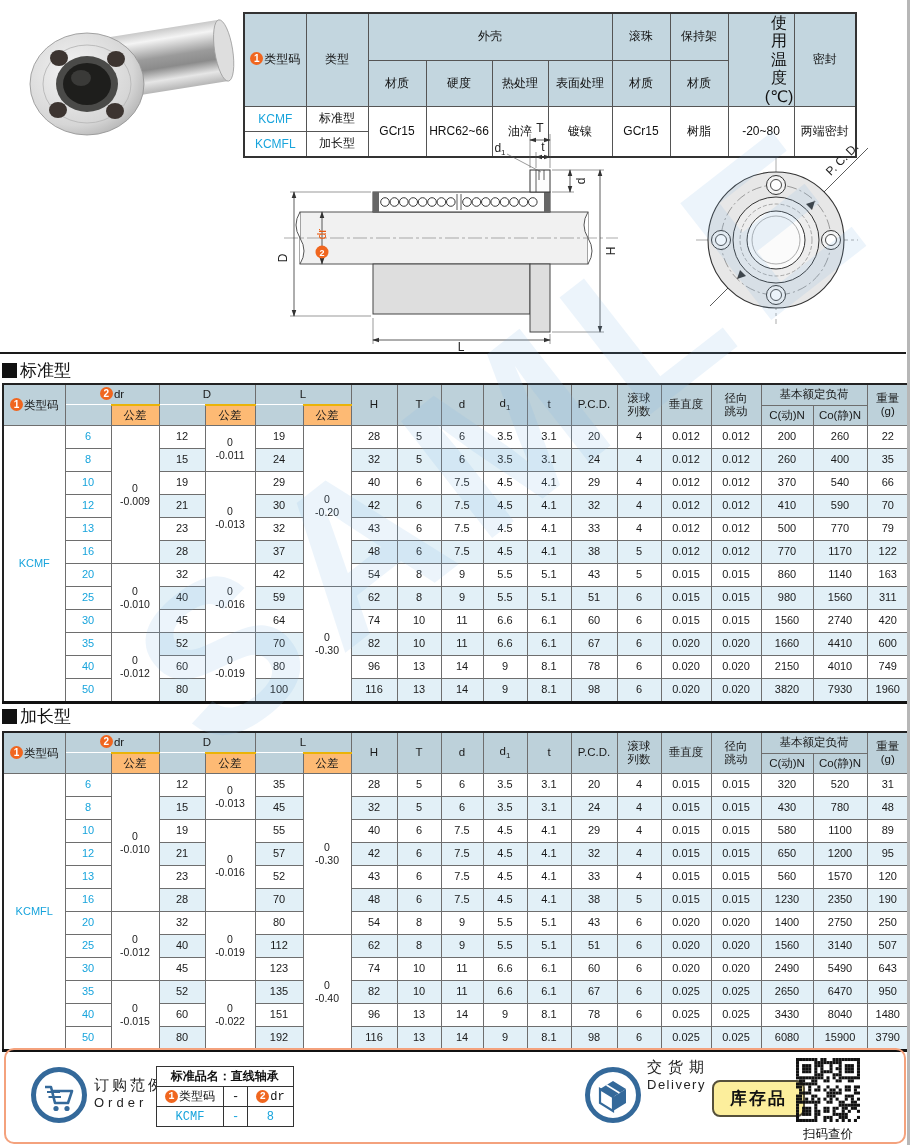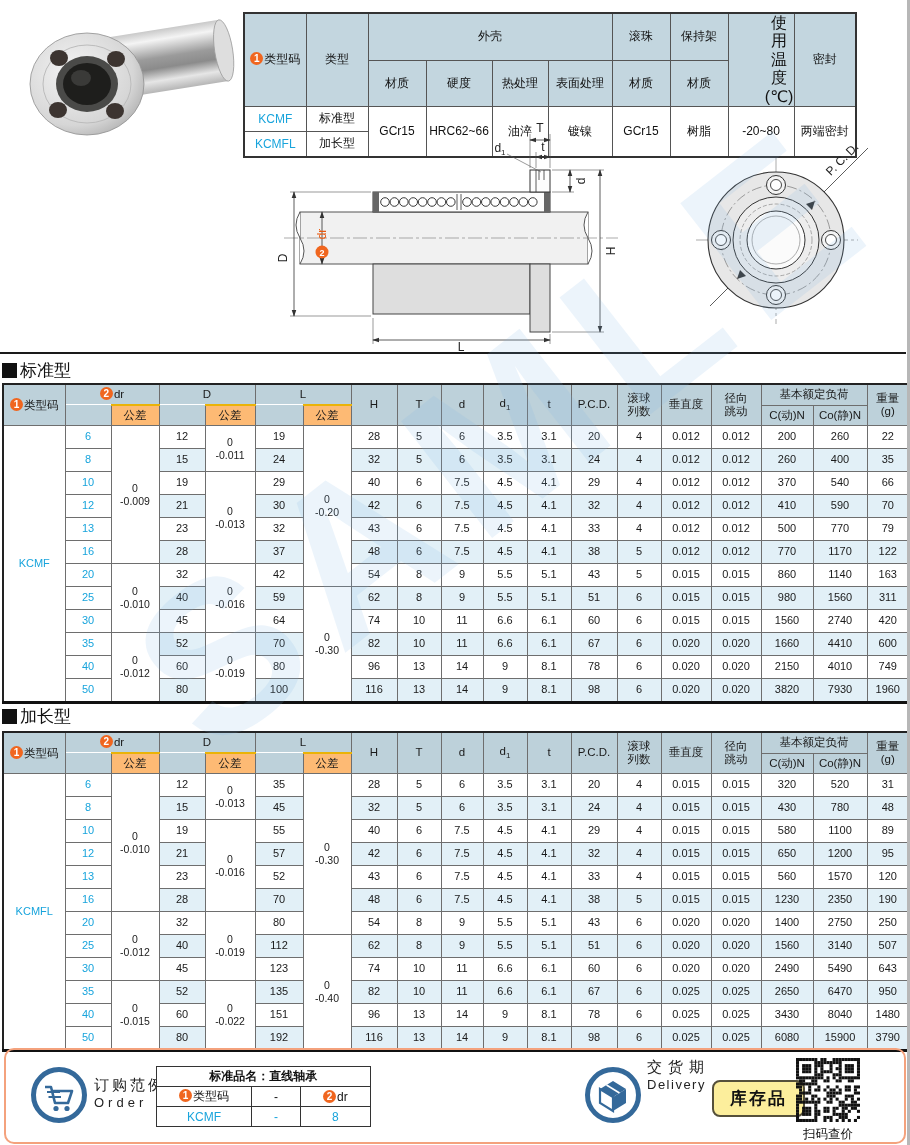--- a/index.html
+++ b/index.html
@@ -42,21 +42,21 @@
   .drawing{position:absolute;left:278px;top:100px;z-index:2;}
   .dimline{stroke:#333;stroke-width:0.8;fill:none;}
   .extline{stroke:#555;stroke-width:0.6;fill:none;}
   .cline{stroke:#888;stroke-width:0.7;stroke-dasharray:14 3 3 3;fill:none;}
   .dwtext{font-size:12px;fill:#222;}
   
   .footer{position:absolute;left:4px;top:1048px;width:898px;height:92px;border:2px solid #f4a27d;border-radius:10px;z-index:2;background:transparent;}
   .fo-cn{font-size:15px;letter-spacing:3px;color:#222;}
   .fo-en{font-size:13px;letter-spacing:4px;color:#222;}
   .ord{position:absolute;left:150px;top:16px;background:#fff;}
-  .ord th,.ord td{border:1.5px solid #333;font-size:12px;text-align:center;height:19px;padding:0 22px;color:#111;}
+  .ord th,.ord td{border:1.5px solid #333;font-size:12px;text-align:center;height:19px;padding:0 8px;color:#111;font-family:Liberation Mono, monospace;}
   .ord th{font-weight:bold;}
   .ord .cy{color:#18a4dc;}
   .stock{position:absolute;left:706px;top:30px;background:#fcee9c;border:2px solid #55503a;border-radius:8px;
          font-size:17px;font-weight:bold;color:#111;padding:5px 16px;letter-spacing:2px;}
   .qrcap{position:absolute;left:782px;top:76px;width:80px;text-align:center;font-size:12.5px;color:#111;}
   .ftext{position:absolute;}
 </style>
 </head>
 <body>
 

